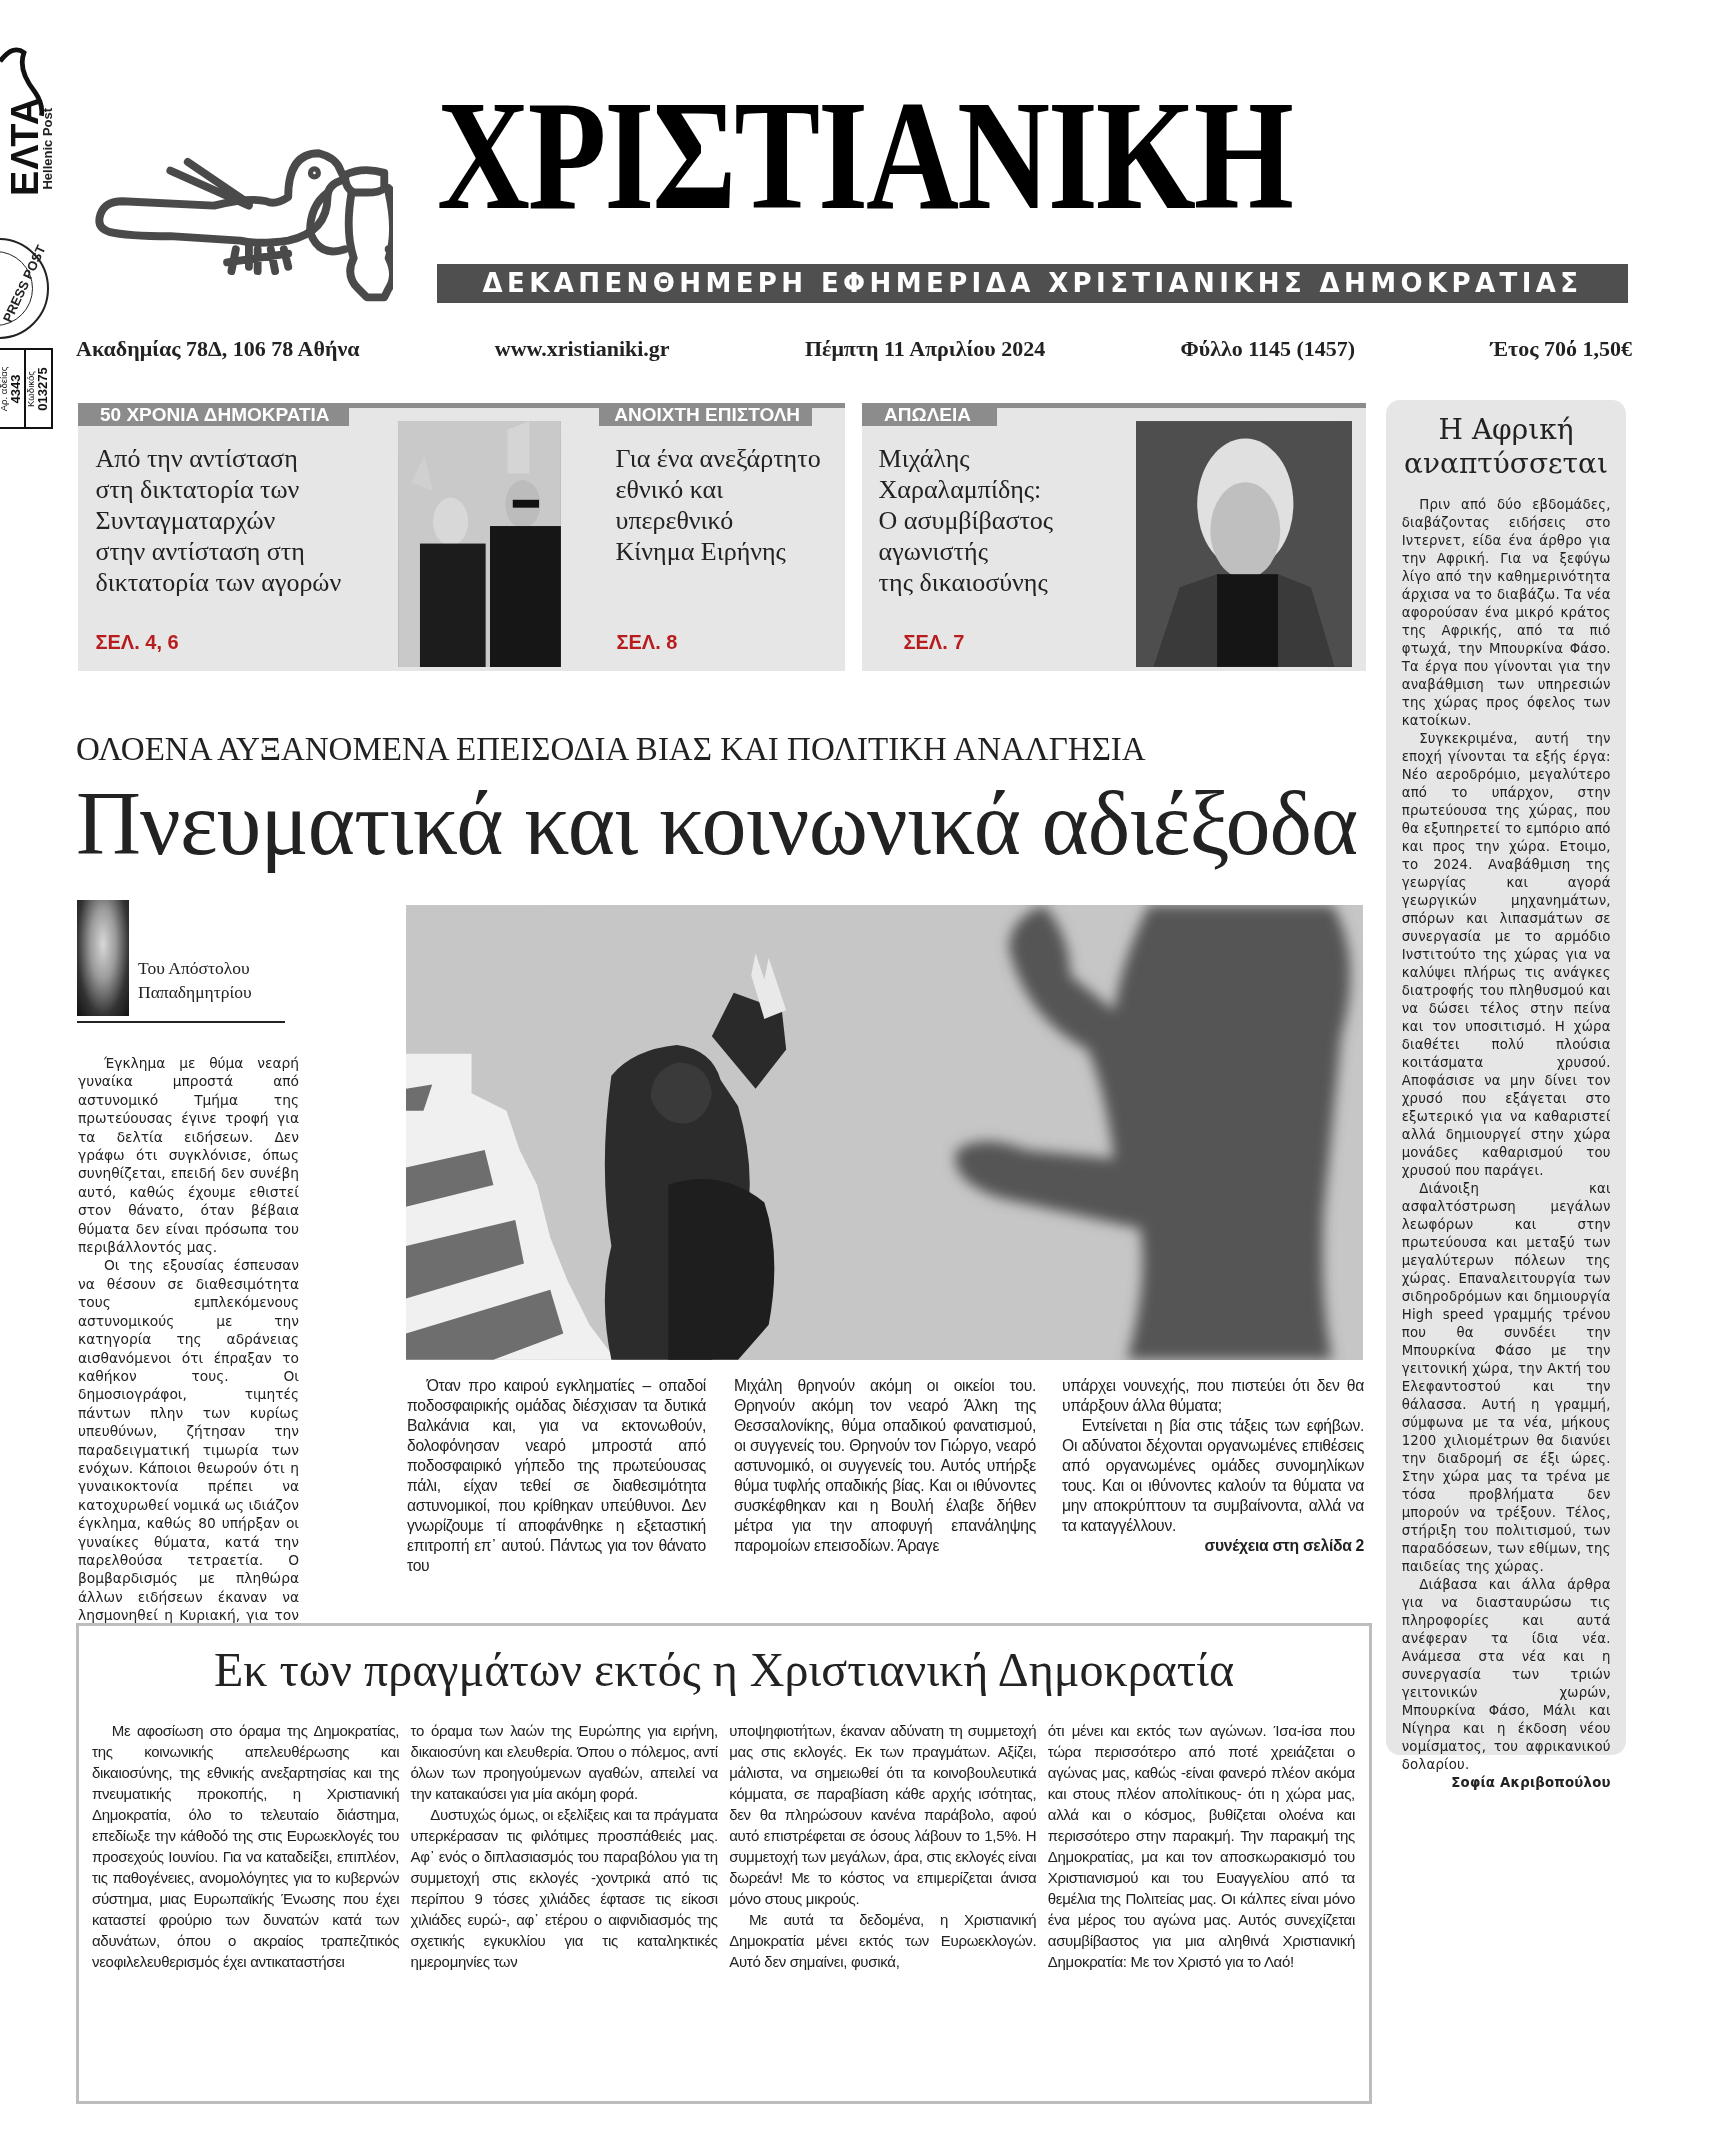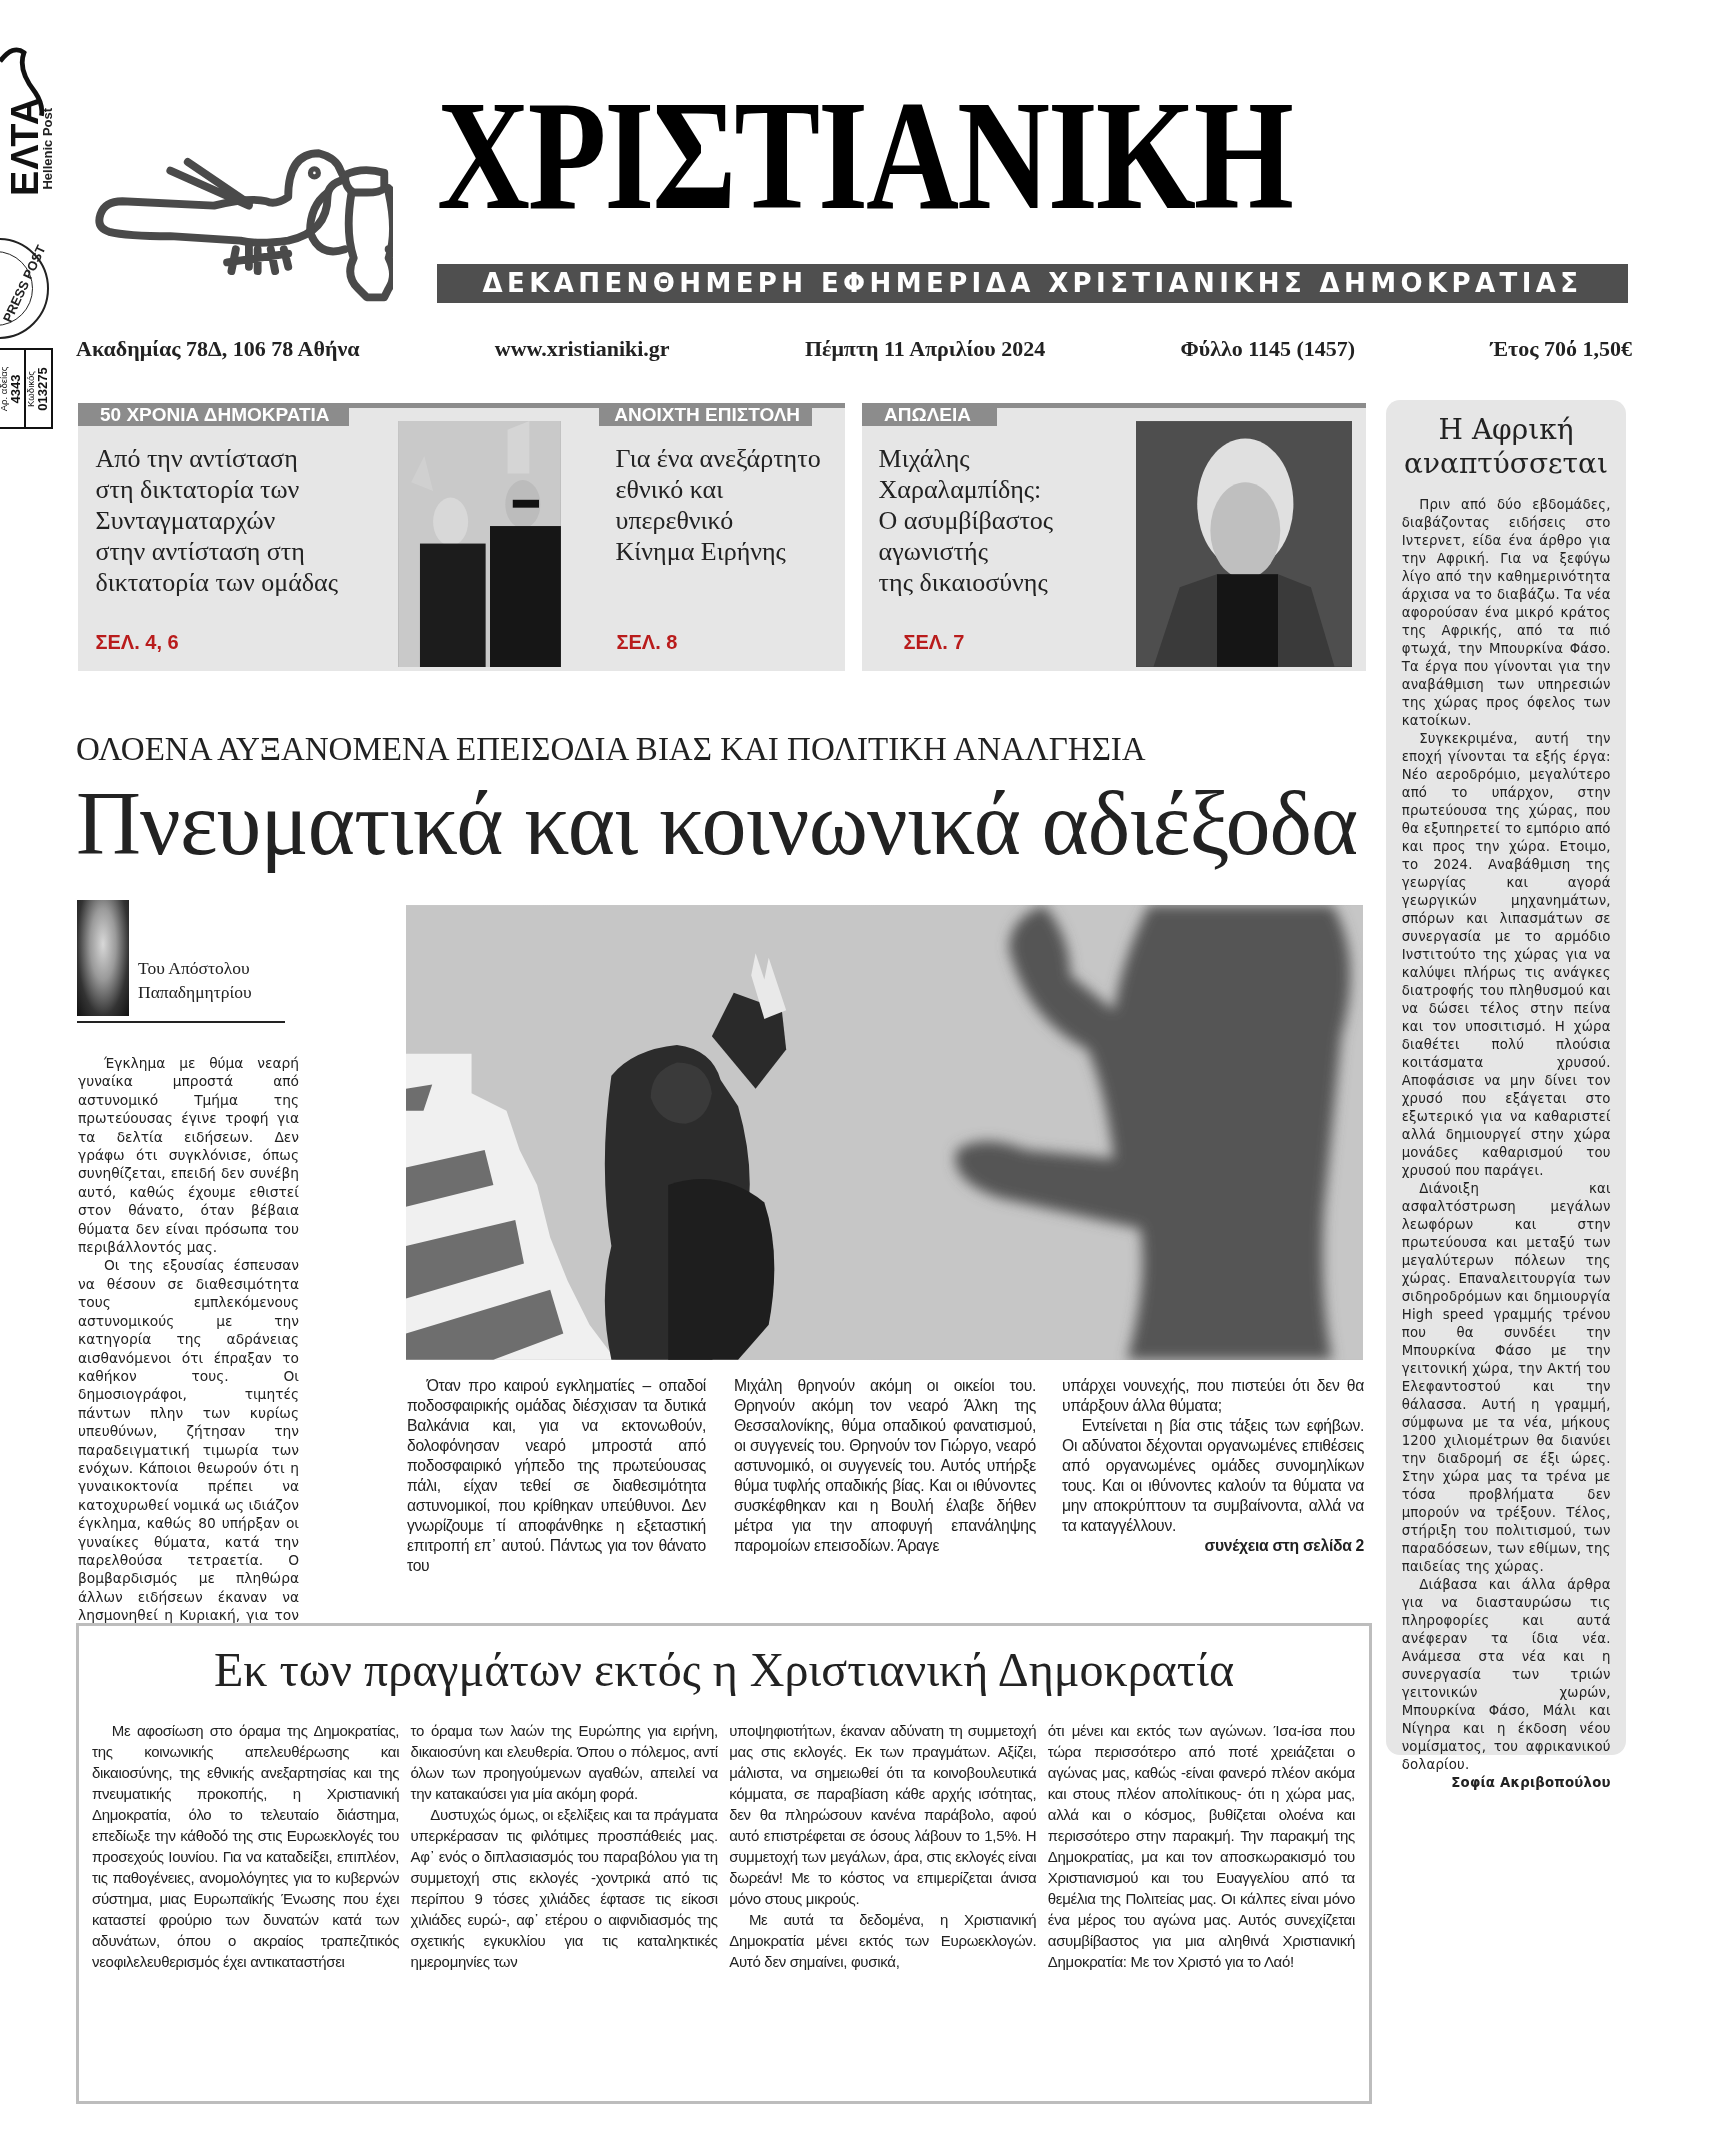--- a/index.html
+++ b/index.html
@@ -114,21 +114,21 @@
   <span>Έτος 70ό 1,50€</span>
 </div>
 
 <div class="abs teaser" style="left:78px;top:403px;width:581px;height:268px;">
   <div class="teaser-tag">50 ΧΡΟΝΙΑ ΔΗΜΟΚΡΑΤΙΑ</div>
   <div class="teaser-text" style="left:17.5px;top:35px;">
     <div>Από την αντίσταση</div>
     <div>στη δικτατορία των</div>
     <div>Συνταγματαρχών</div>
     <div>στην αντίσταση στη</div>
-    <div>δικτατορία των ομάδας</div>
+    <div>δικτατορία των αγορών</div>
   </div>
   <div class="teaser-page" style="left:17.5px;top:223px;">ΣΕΛ. 4, 6</div>
   <div class="teaser-photo" style="left:320px;top:13px;width:163px;height:246px;">
     <svg width="163" height="246" viewBox="0 0 372 562">
       <rect width="372" height="562" fill="#c9c9c9"></rect>
       <ellipse cx="120" cy="230" rx="40" ry="55" fill="#d8d8d8"></ellipse>
       <ellipse cx="285" cy="190" rx="40" ry="55" fill="#bcbcbc"></ellipse>
       <rect x="50" y="280" width="150" height="282" fill="#1c1c1c"></rect>
       <rect x="210" y="240" width="162" height="322" fill="#161616"></rect>
       <path d="M30 140 L60 80 L80 160 Z" fill="#d0d0d0"></path>

